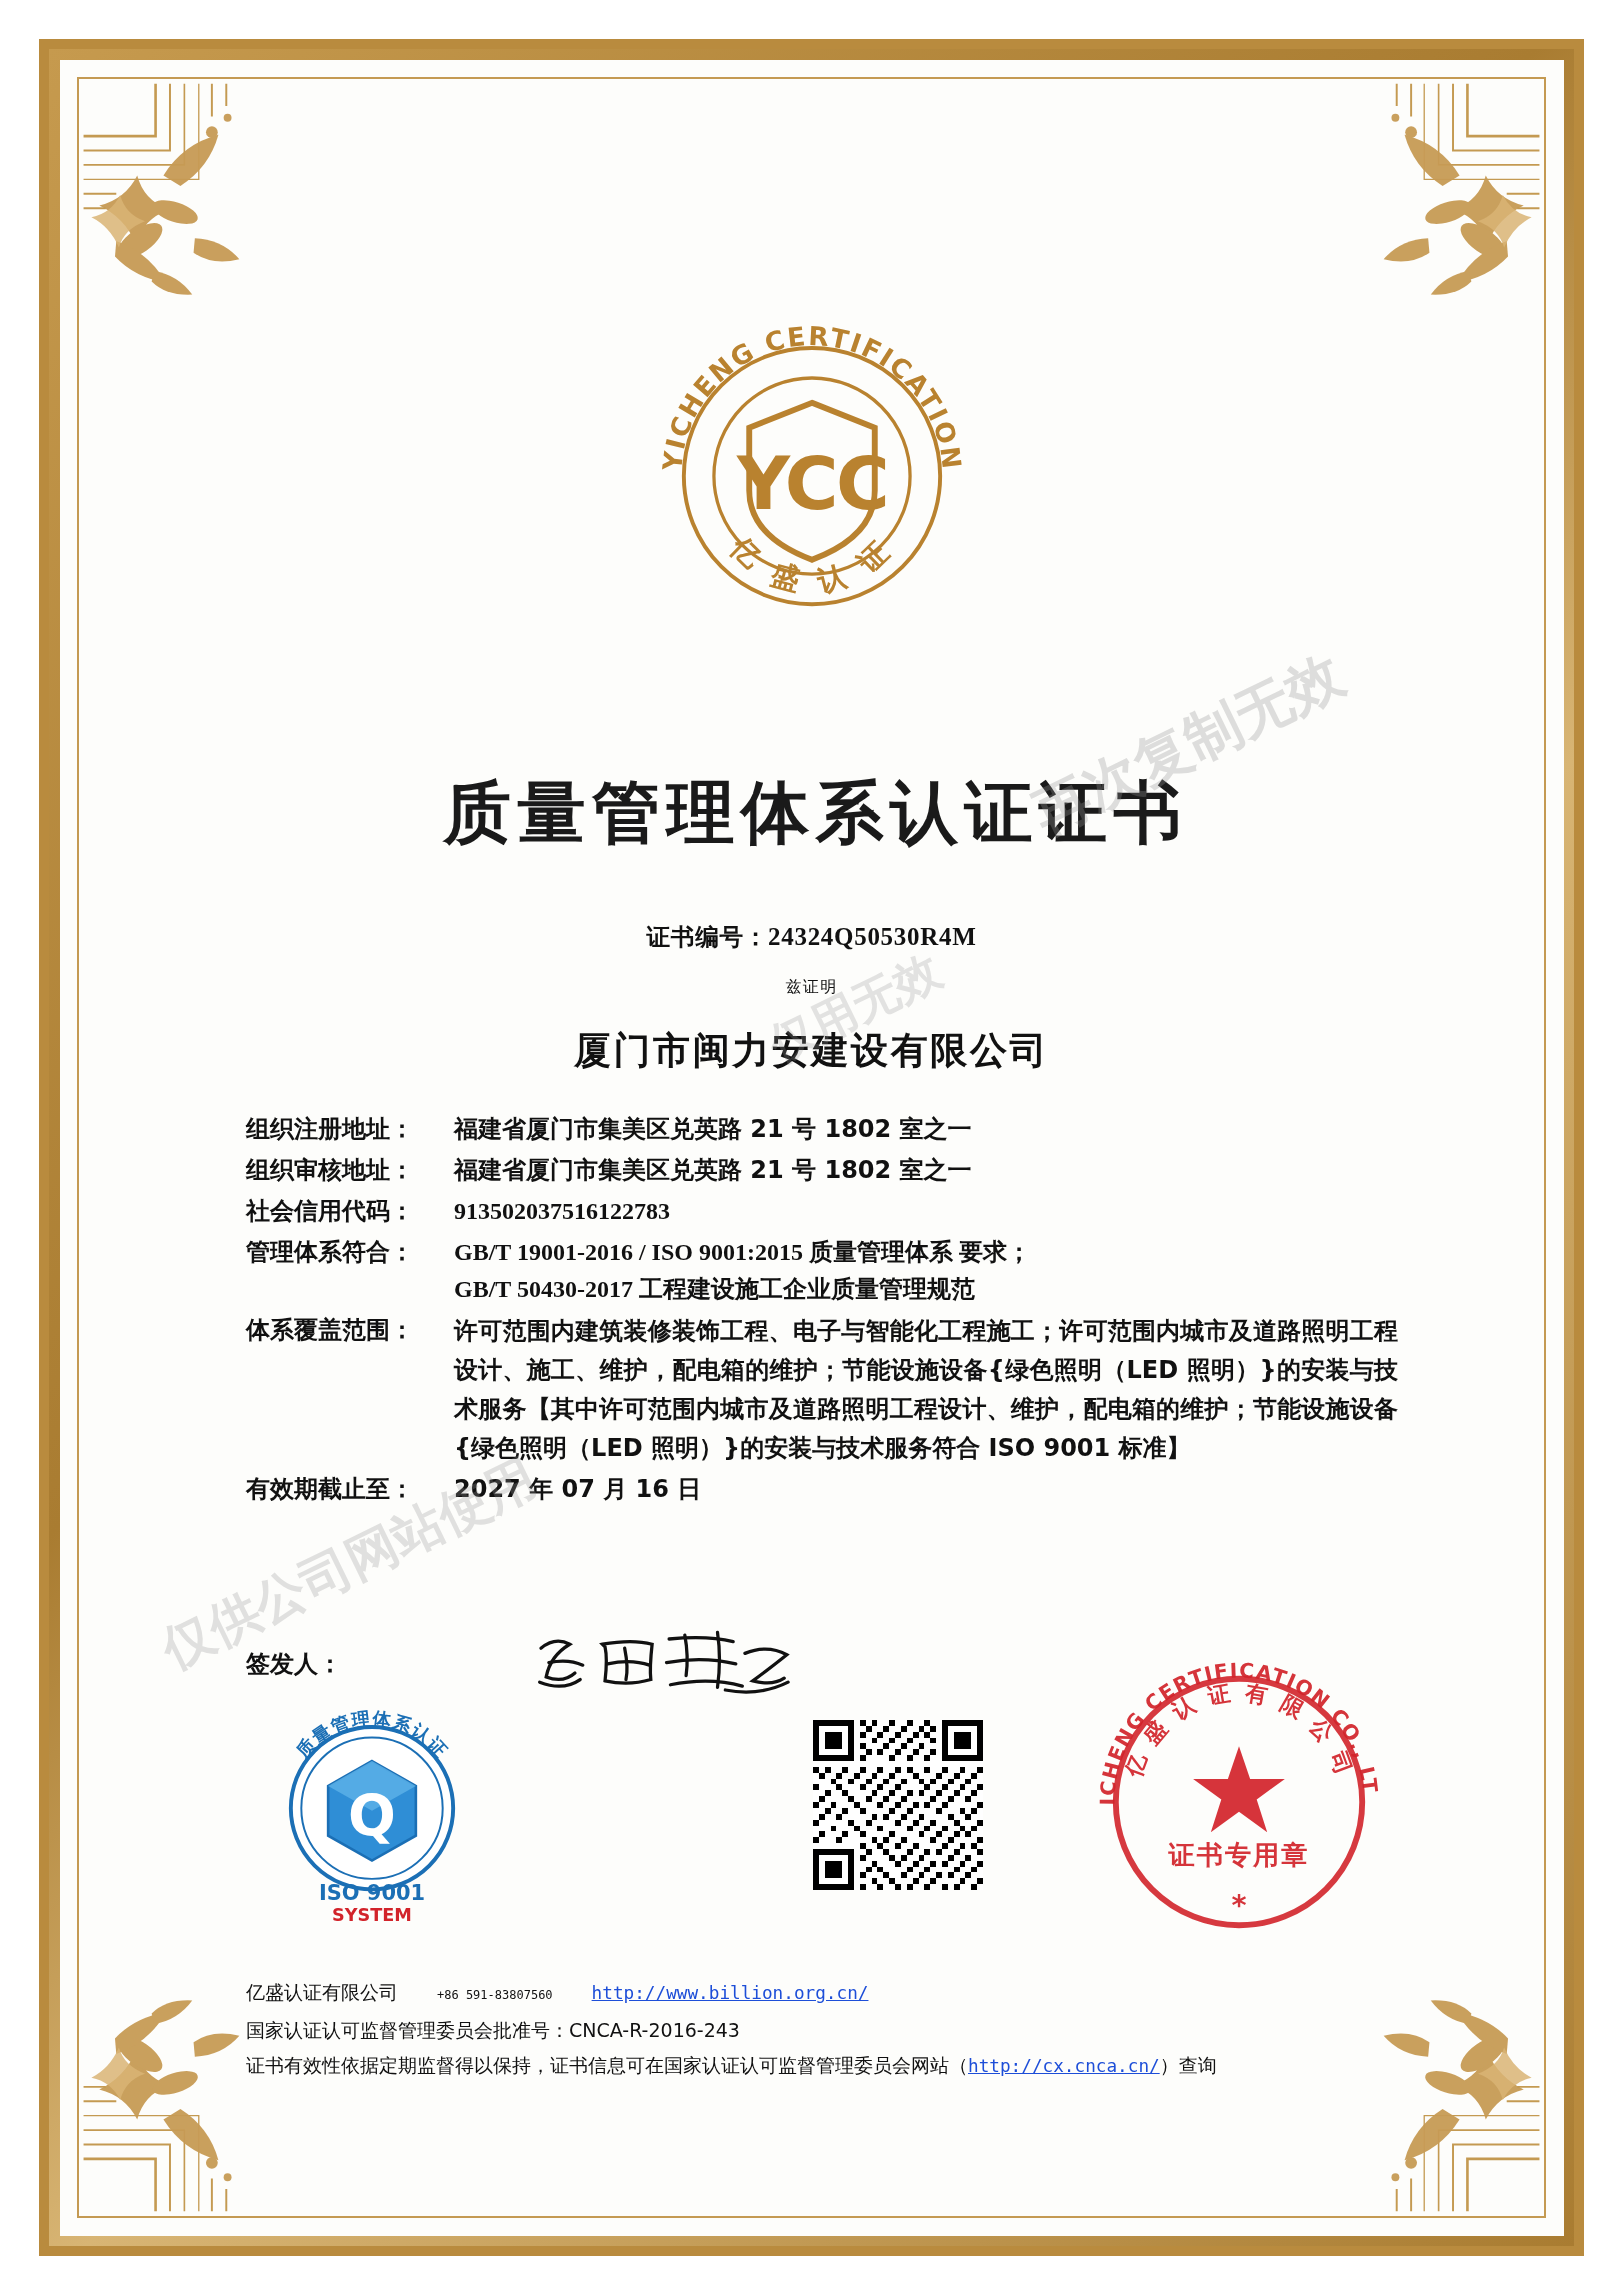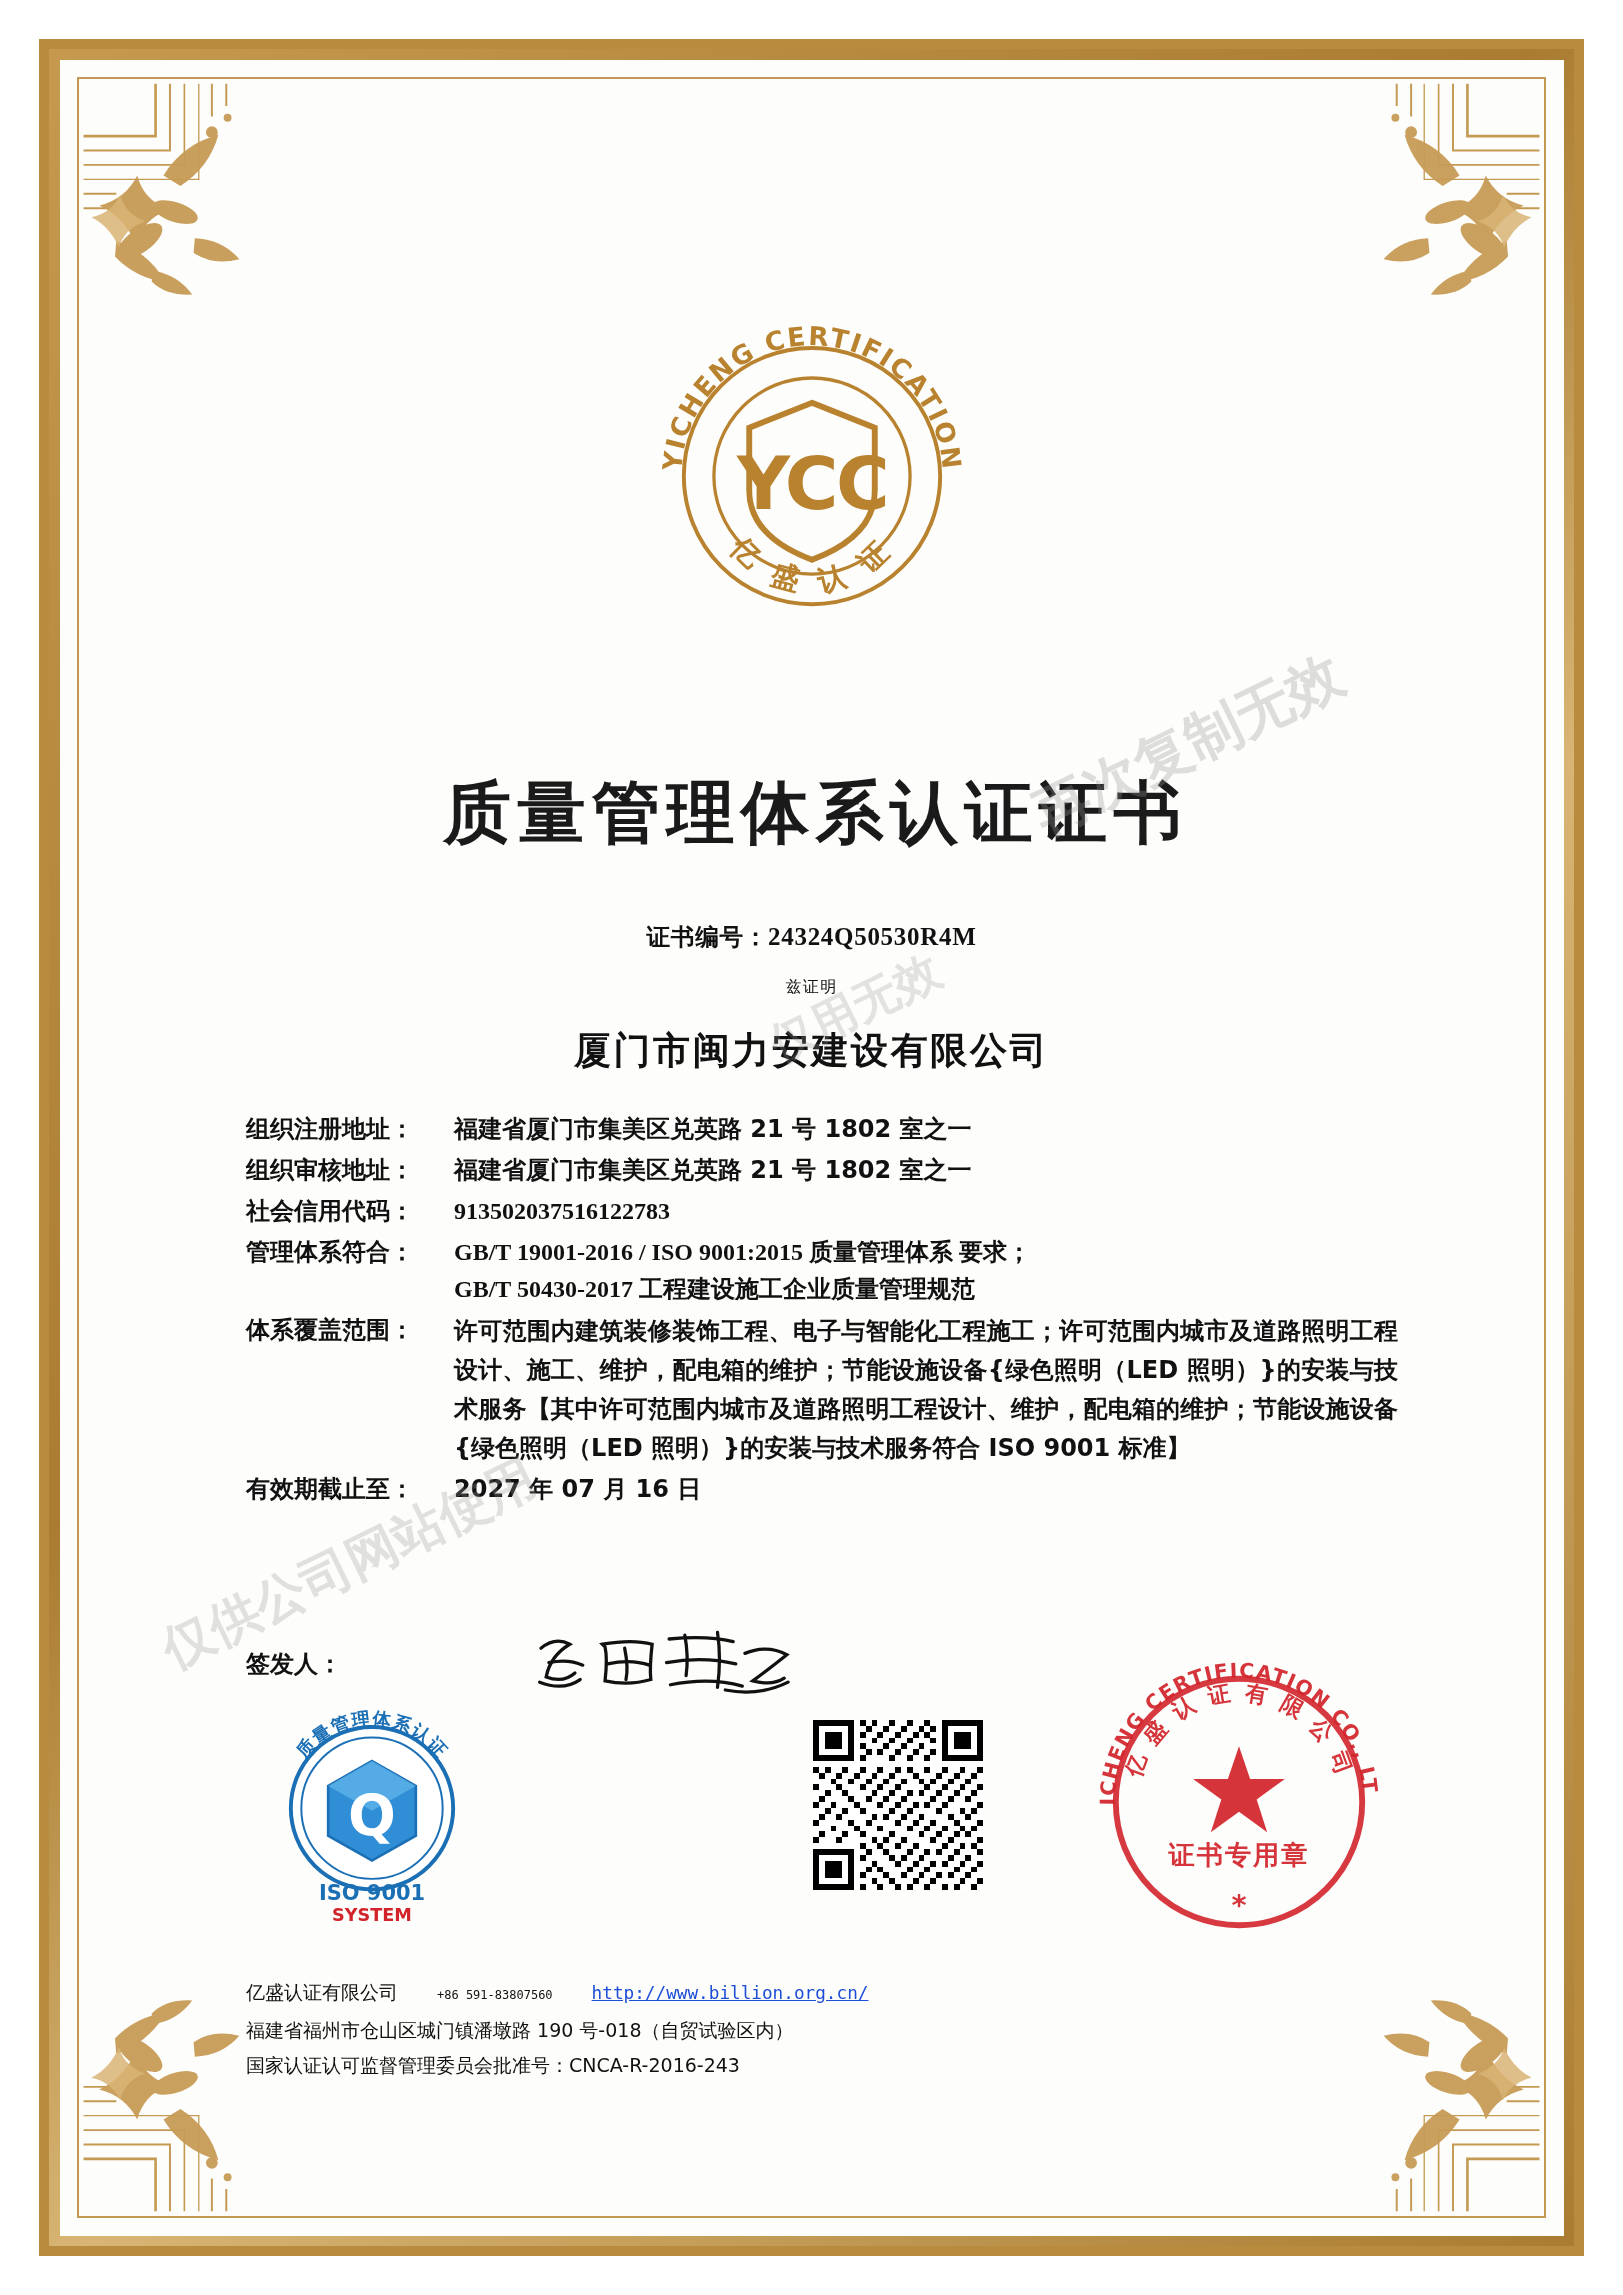--- a/index.html
+++ b/index.html
@@ -730,22 +730,24 @@
         <polygon points="235,150 252,200 305,200 262,231 278,281 235,250 192,281 208,231 165,200 218,200" fill="#d2232a" opacity="0.92"></polygon>
         <text x="235" y="330" text-anchor="middle" font-family="DejaVu Sans, sans-serif" font-size="40" font-weight="bold" fill="#d2232a" letter-spacing="3" opacity="0.92">证书专用章</text>
         <text x="235" y="408" text-anchor="middle" font-family="DejaVu Sans, sans-serif" font-size="44" font-weight="bold" fill="#d2232a" opacity="0.92">*</text>
       </svg>
     </div>
 
     <div class="footer">
       <div class="ln">
         <span>亿盛认证有限公司</span><span class="sp1"></span><span class="mono">+86 591-83807560</span><span class="sp2"></span><span class="link">http://www.billion.org.cn/</span>
       </div>
-      <div class="ln">福建省福州市仓山区城门镇潘墩路 190 号-018（自贸试验区内）</div>
       <div class="ln">国家认证认可监督管理委员会批准号：CNCA-R-2016-243</div>
+      <div class="ln">
+        <span>证书有效性依据定期监督得以保持，证书信息可在国家认证认可监督管理委员会网站（</span><span class="link">http://cx.cnca.cn/</span><span>）查询</span>
+      </div>
     </div>
 
   </div>
 
   <div class="wm wm1">再次复制无效</div>
   <div class="wm wm2">仅用无效</div>
   <div class="wm wm3">仅供公司网站使用</div>
 
 </div>
 

